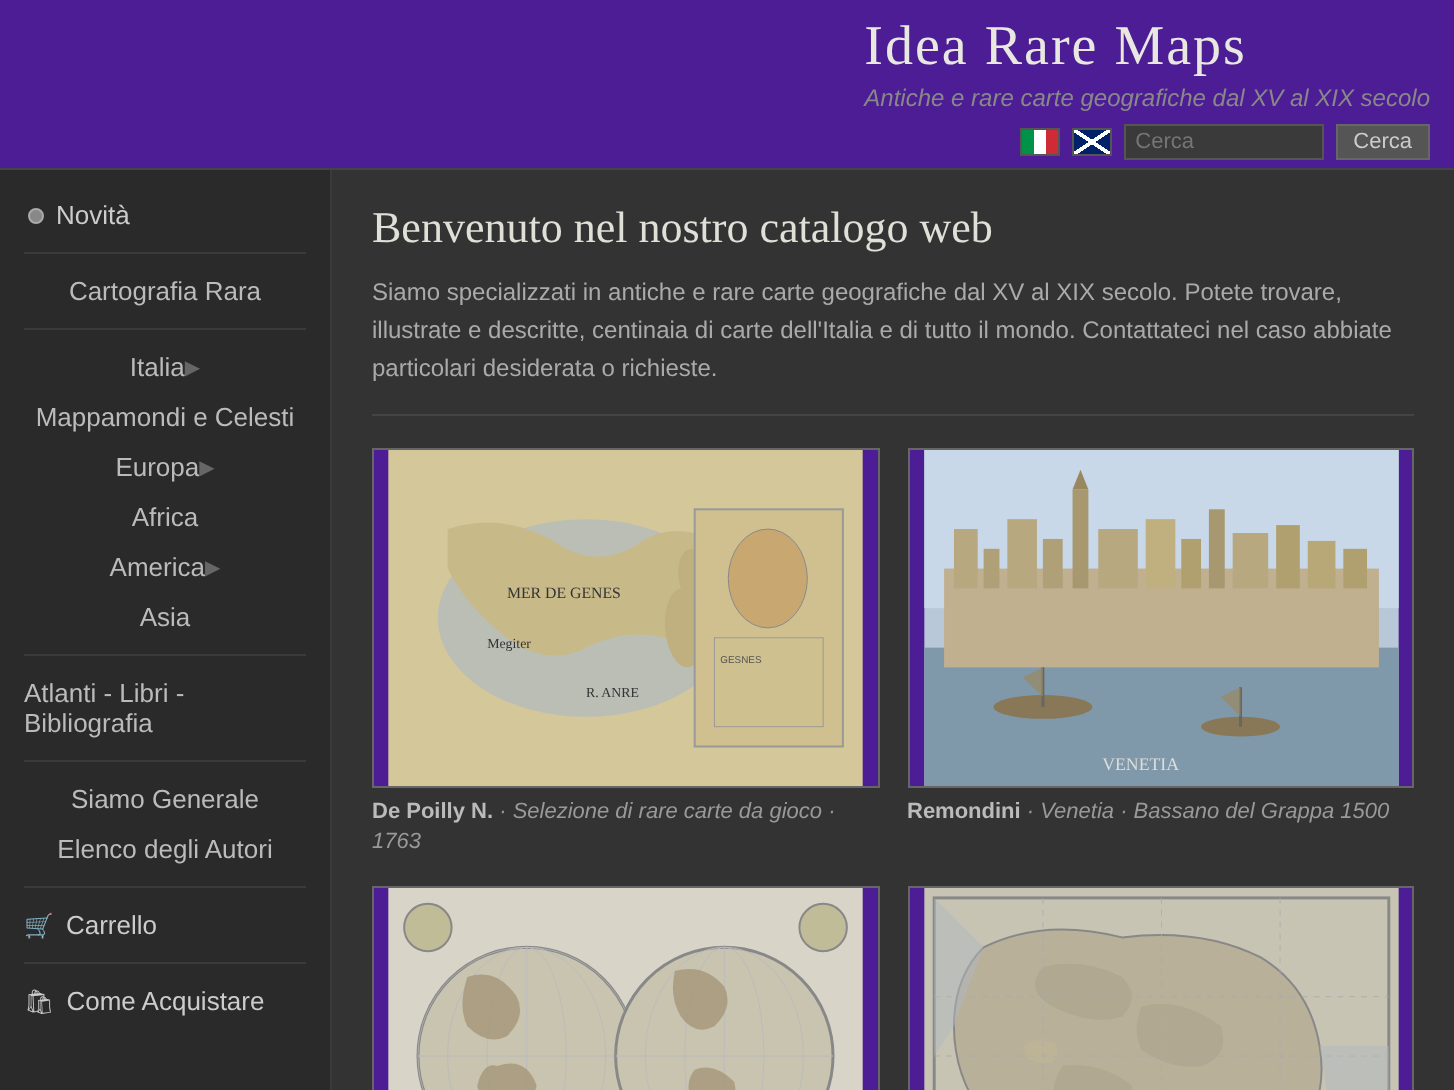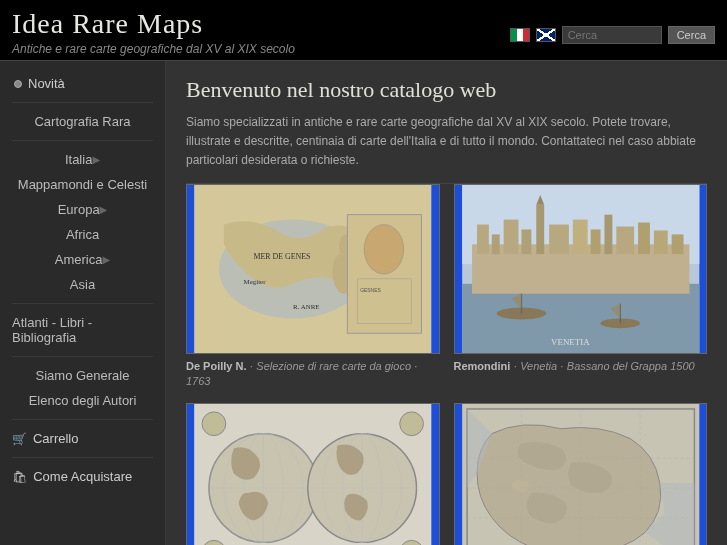--- a/index.html
+++ b/index.html
@@ -7,26 +7,27 @@
       font-family: Arial, sans-serif;
       background-color: #2e2e2e;
       color: #ccc;
       font-size: 13px;
       width: 727px;
       min-height: 545px;
     }
 
     
     #header {
-      background-color: #000000;
+      background-color: #4c1d95;
       padding: 8px 12px 4px 12px;
       border-bottom: 1px solid #444;
       display: flex;
-      align-items: center;
+      align-items: flex-end;
       justify-content: space-between;
+      flex-direction: column;
     }
     #header-left {}
     #site-title {
       font-size: 28px;
       color: #e8e8e0;
       font-family: Georgia, serif;
       font-weight: normal;
       letter-spacing: 1px;
     }
     #site-subtitle {
@@ -158,38 +159,39 @@
       font-size: 22px;
       color: #e0e0d8;
       font-family: Georgia, serif;
       font-weight: normal;
       margin-bottom: 10px;
     }
     #main-description {
       font-size: 12px;
       color: #aaa;
       line-height: 1.6;
+      margin-bottom: 16px;
       border-bottom: 1px solid #444;
       padding-bottom: 12px;
     }
 
     
     .image-grid {
       display: grid;
       grid-template-columns: 1fr 1fr;
       gap: 14px;
     }
     .map-item {
       display: flex;
       flex-direction: column;
     }
     .map-thumb {
       width: 100%;
       height: 170px;
-      background: #1d4ed8;
+      background: #4c1d95;
       border: 1px solid #666;
       display: flex;
       align-items: center;
       justify-content: center;
       overflow: hidden;
       position: relative;
     }
     .map-caption {
       font-size: 11px;
       color: #aaa;

